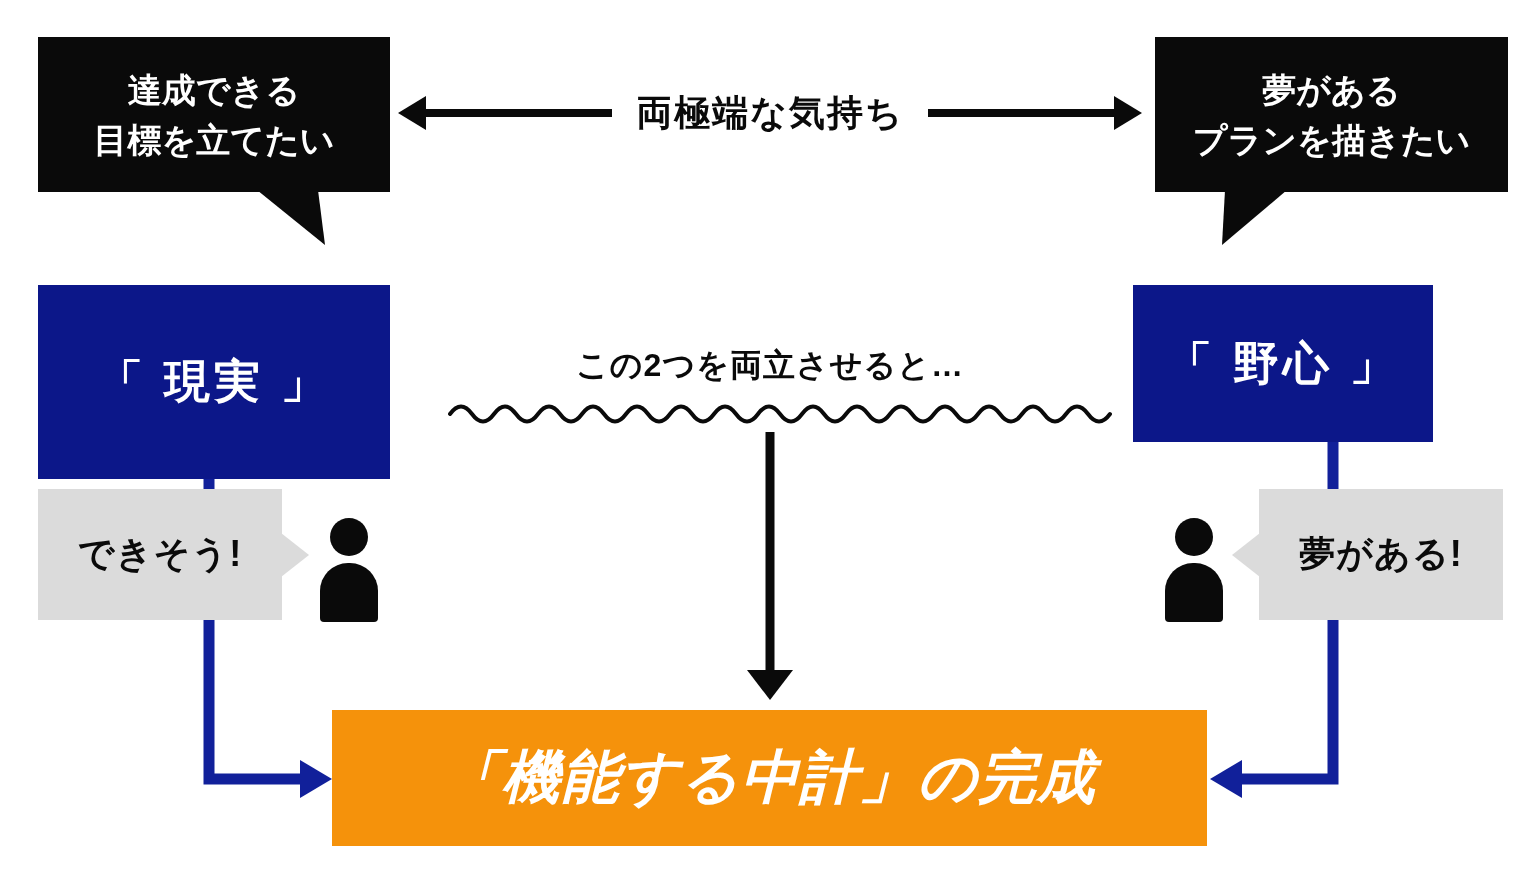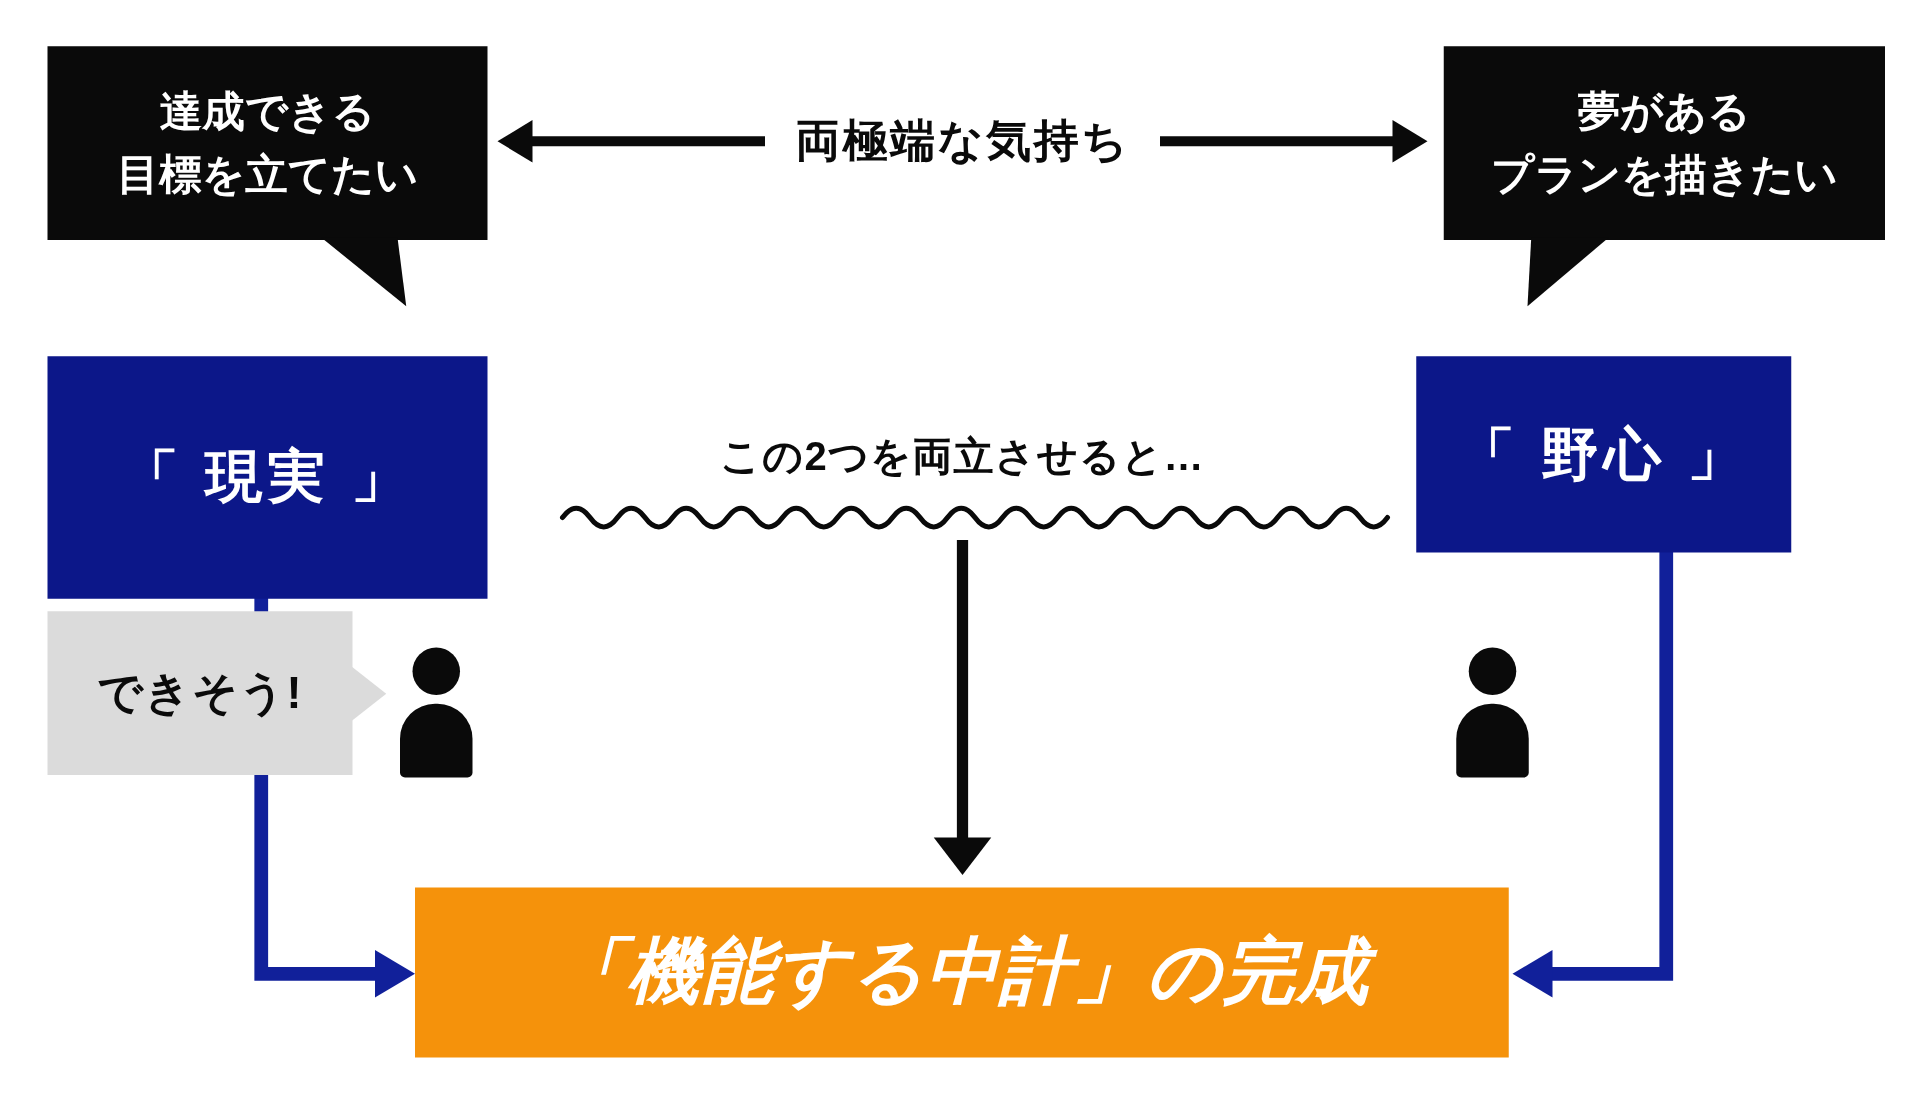--- a/index.html
+++ b/index.html
@@ -112,20 +112,24 @@
   <div class="node navy-box navy-box-left">「 現実 」</div>
   <div class="node navy-box navy-box-right">「 野心 」</div>
 
   <div class="node statement">この2つを両立させると…</div>
 
   <div class="node callout callout-left">
     <span>できそう!</span>
     <span class="tail"></span>
   </div>
 
+  <div class="node callout callout-right">
+    <span>夢がある!</span>
+    <span class="tail"></span>
+  </div>
 
   <div class="person person-left">
     <div class="head"></div>
     <div class="torso"></div>
   </div>
   <div class="person person-right">
     <div class="head"></div>
     <div class="torso"></div>
   </div>
 

